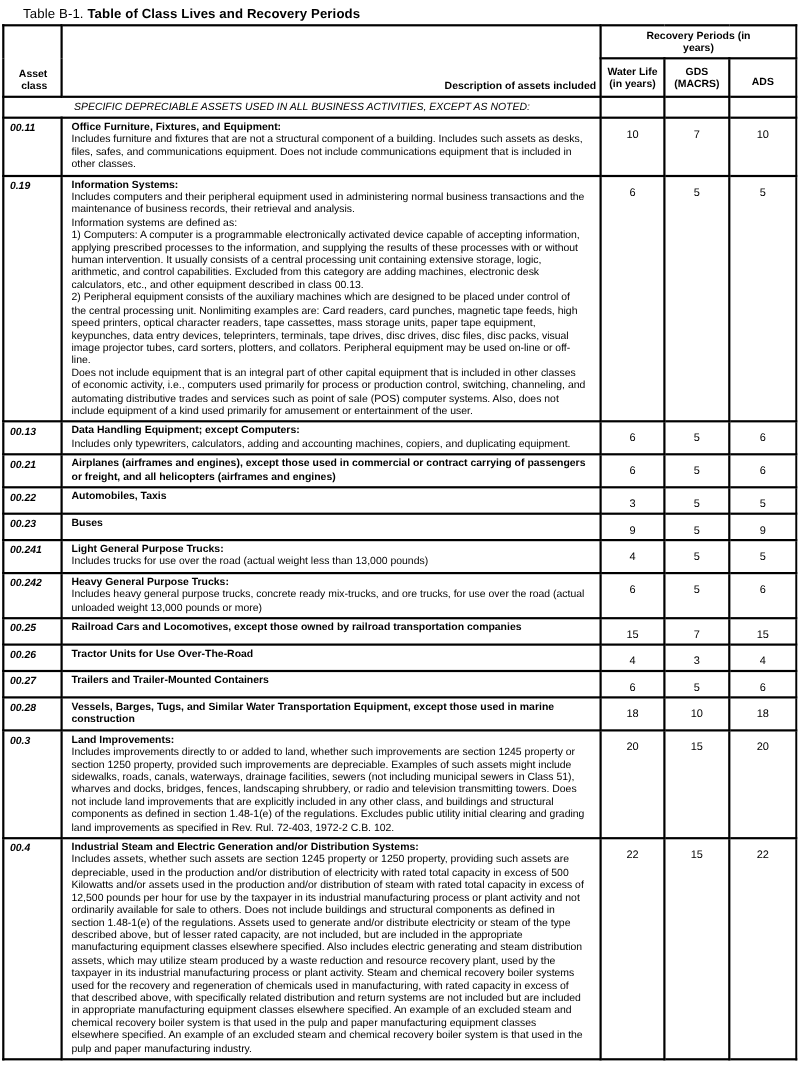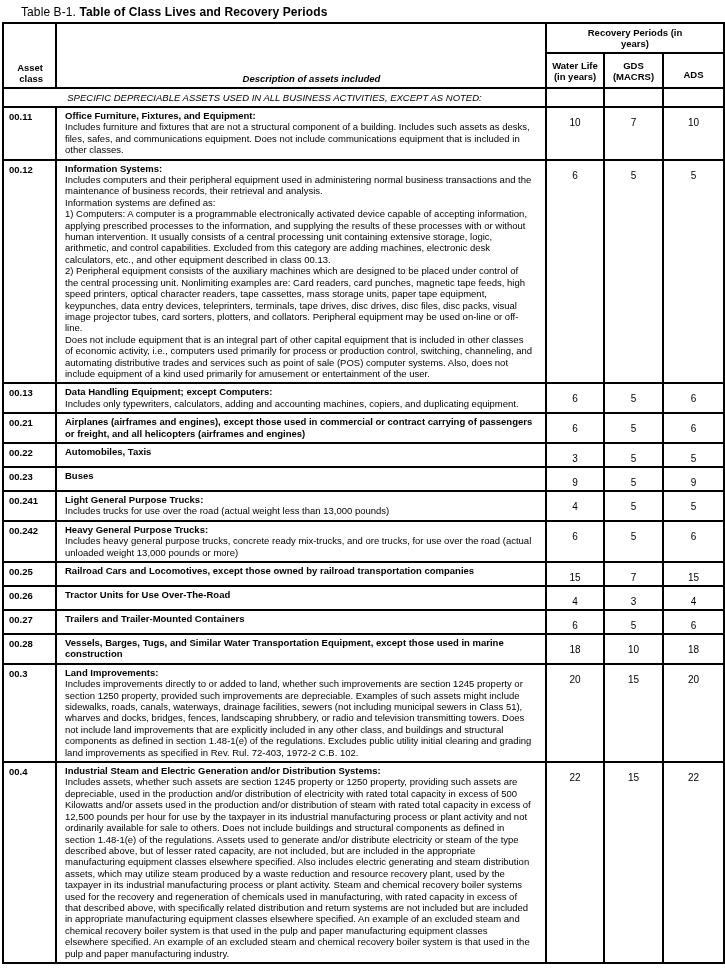--- a/index.html
+++ b/index.html
@@ -36,24 +36,23 @@
   }
   th.asset-h {
     vertical-align: bottom;
     text-align: right;
     padding-left: 5px;
     padding-bottom: 3px;
   }
   th.asset-h div { max-width: 34px; }
   th.desc-h {
     vertical-align: bottom;
-    text-align: center;
+    text-align: right;
     padding-left: 24px;
     padding-bottom: 3px;
-    font-style: italic;
   }
   th.recovery-h {
     vertical-align: middle;
     text-align: center;
     height: 24px;
   }
   th.recovery-h div { max-width: 112px; margin: 0 auto; }
   th.sub-h {
     vertical-align: middle;
     text-align: center;
@@ -66,20 +65,21 @@
     font-style: italic;
     text-align: center;
     padding: 3px 2px;
   }
   td.asset {
     vertical-align: top;
     text-align: left;
     font-weight: bold;
     font-size: 9.5px;
     padding: 3px 2px 2px 5px;
+    font-style: italic;
   }
   td.desc {
     vertical-align: top;
     font-size: 9.5px;
     line-height: 11.4px;
     padding: 2px 12px 3px 8px;
   }
   .row-title { font-weight: bold; }
   td.num {
     vertical-align: top;
@@ -142,21 +142,21 @@
     <td class="desc">
           <div class="row-title">Office Furniture, Fixtures, and Equipment:</div>
           <div class="para">Includes furniture and fixtures that are not a structural component of a building. Includes such assets as desks, files, safes, and communications equipment. Does not include communications equipment that is included in other classes.</div>
         </td>
     <td class="num">10</td>
     <td class="num">7</td>
     <td class="num">10</td>
   </tr>
 
   <tr>
-    <td class="asset">00.12</td>
+    <td class="asset">0.19</td>
     <td class="desc">
           <div class="row-title">Information Systems:</div>
           <div class="para">Includes computers and their peripheral equipment used in administering normal business transactions and the maintenance of business records, their retrieval and analysis.</div>
           <div class="para">Information systems are defined as:</div>
           <div class="para">1) Computers: A computer is a programmable electronically activated device capable of accepting information, applying prescribed processes to the information, and supplying the results of these processes with or without human intervention. It usually consists of a central processing unit containing extensive storage, logic, arithmetic, and control capabilities. Excluded from this category are adding machines, electronic desk calculators, etc., and other equipment described in class 00.13.</div>
           <div class="para">2) Peripheral equipment consists of the auxiliary machines which are designed to be placed under control of the central processing unit. Nonlimiting examples are: Card readers, card punches, magnetic tape feeds, high speed printers, optical character readers, tape cassettes, mass storage units, paper tape equipment, keypunches, data entry devices, teleprinters, terminals, tape drives, disc drives, disc files, disc packs, visual image projector tubes, card sorters, plotters, and collators. Peripheral equipment may be used on-line or off-line.</div>
           <div class="para">Does not include equipment that is an integral part of other capital equipment that is included in other classes of economic activity, i.e., computers used primarily for process or production control, switching, channeling, and automating distributive trades and services such as point of sale (POS) computer systems. Also, does not include equipment of a kind used primarily for amusement or entertainment of the user.</div>
         </td>
     <td class="num">6</td>
     <td class="num">5</td>

